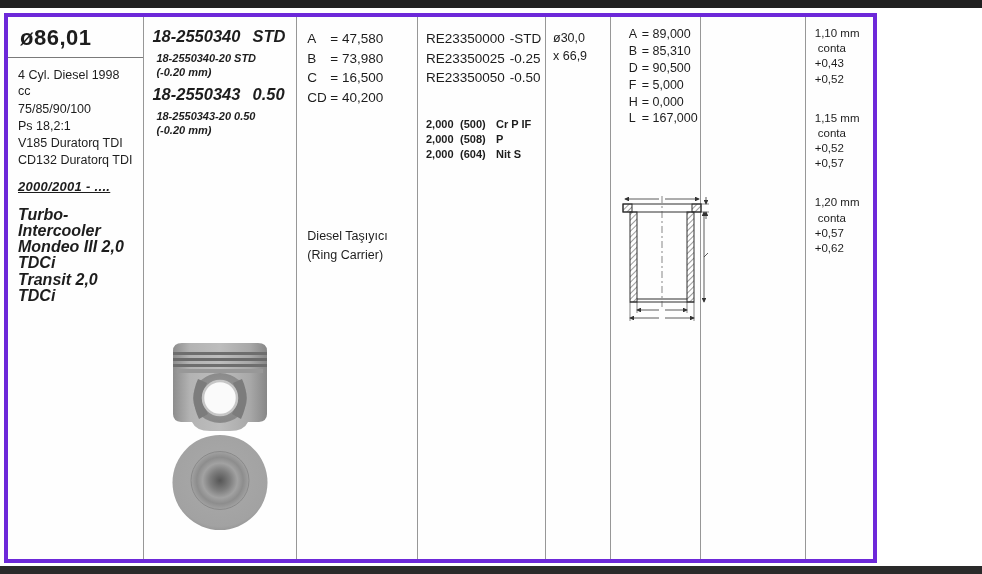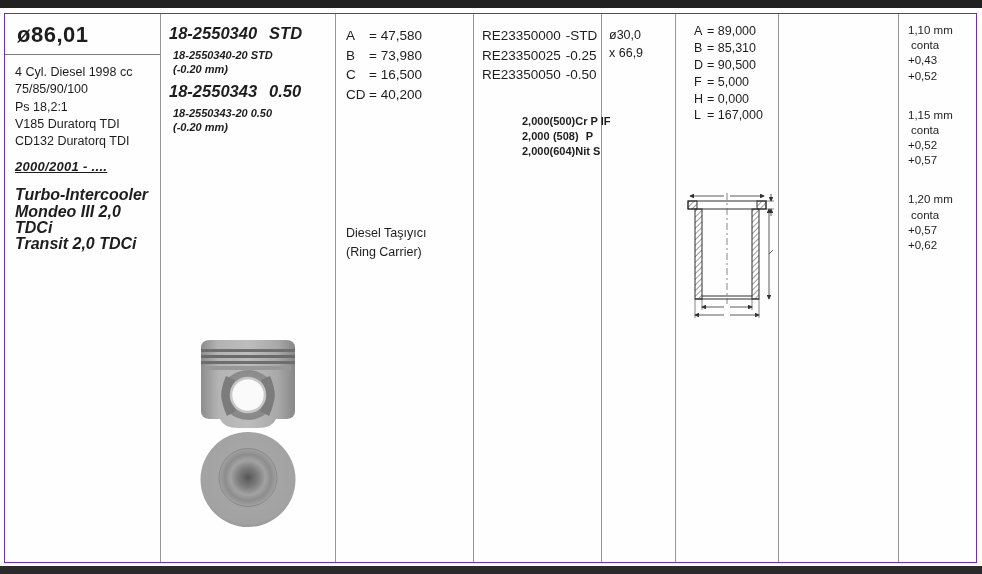--- a/index.html
+++ b/index.html
@@ -1,20 +1,20 @@
 <!DOCTYPE html>
 <html><head>
 <meta charset="utf-8">
 <style>
   html,body{margin:0;padding:0;}
   body{width:982px;height:574px;background:#ffffff;font-family:"Liberation Sans",sans-serif;color:#1d1d1d;position:relative;overflow:hidden;}
   .bar{position:absolute;left:0;width:982px;background:#212121;}
   .bar.top{top:0;height:8px;}
   .bar.bottom{top:566px;height:8px;background:#2a2a2a;}
-  .catalog-table{position:absolute;left:4px;top:13px;width:973px;height:550px;border:1px solid #6d28d9;display:flex;box-sizing:border-box;background:#fefefe;}
+  .catalog-table{position:absolute;left:4px;top:13px;width:873px;height:550px;border:4px solid #6d28d9;display:flex;box-sizing:border-box;background:#fefefe;}
   .col{box-sizing:border-box;border-right:1px solid #979797;position:relative;height:100%;}
   .col:last-child{border-right:none;}
   .c1{width:156px;}
   .c2{width:175px;}
   .c3{width:138px;}
   .c4{width:128px;}
   .c5{width:74px;}
   .c6{width:103px;}
   .c7{width:120px;}
   .c8{width:77px;}
@@ -39,21 +39,21 @@
   .dims{padding:12px 10px 0;font-size:13.5px;line-height:1.45;}
   .dim-row{display:flex;white-space:nowrap;}
   .dim-label{display:inline-block;width:23px;}
   .carrier-note{position:absolute;top:210px;left:10px;font-size:12.5px;line-height:1.5;}
 
   
   .re-block{padding:12px 8px 0;font-size:13.5px;line-height:1.45;}
   .re-row{white-space:nowrap;}
   .re-row .re-size{margin-left:5px;}
   .ring-specs{margin-top:29px;font-size:11px;font-weight:600;line-height:1.38;}
-  .ring-row{display:flex;white-space:nowrap;margin-left:40px;}
+  .ring-row{display:flex;white-space:nowrap;}
   .ring-h{width:34px;}
   .ring-c{width:36px;}
 
   
   .pin-block{padding:12px 7px 0;font-size:12.5px;line-height:1.45;}
 
   
   .liner-code{padding:14px 6px 0 8px;font-size:13.5px;font-weight:bold;font-style:italic;white-space:nowrap;}
   .liner-dims{padding:9px 0 0 18px;font-size:12.5px;line-height:1.35;}
   .liner-dims .dim-label{width:13px;}

